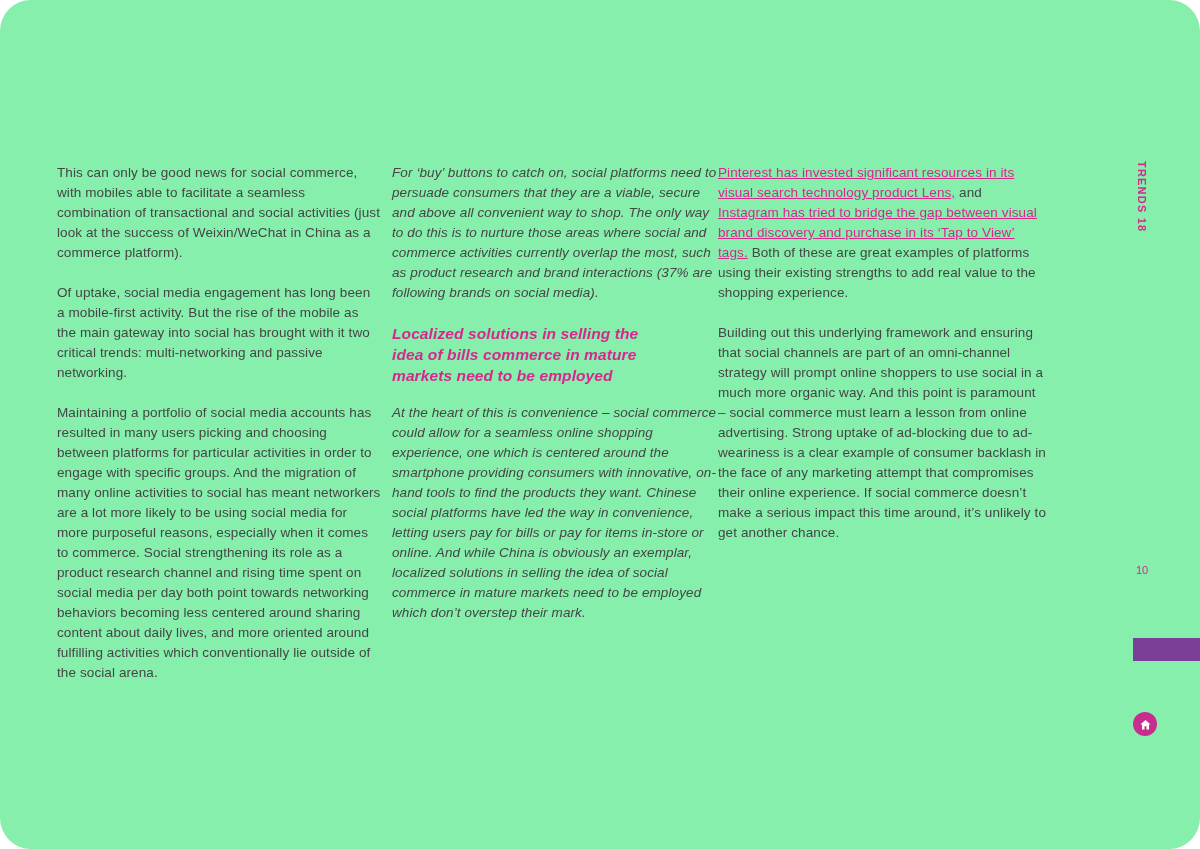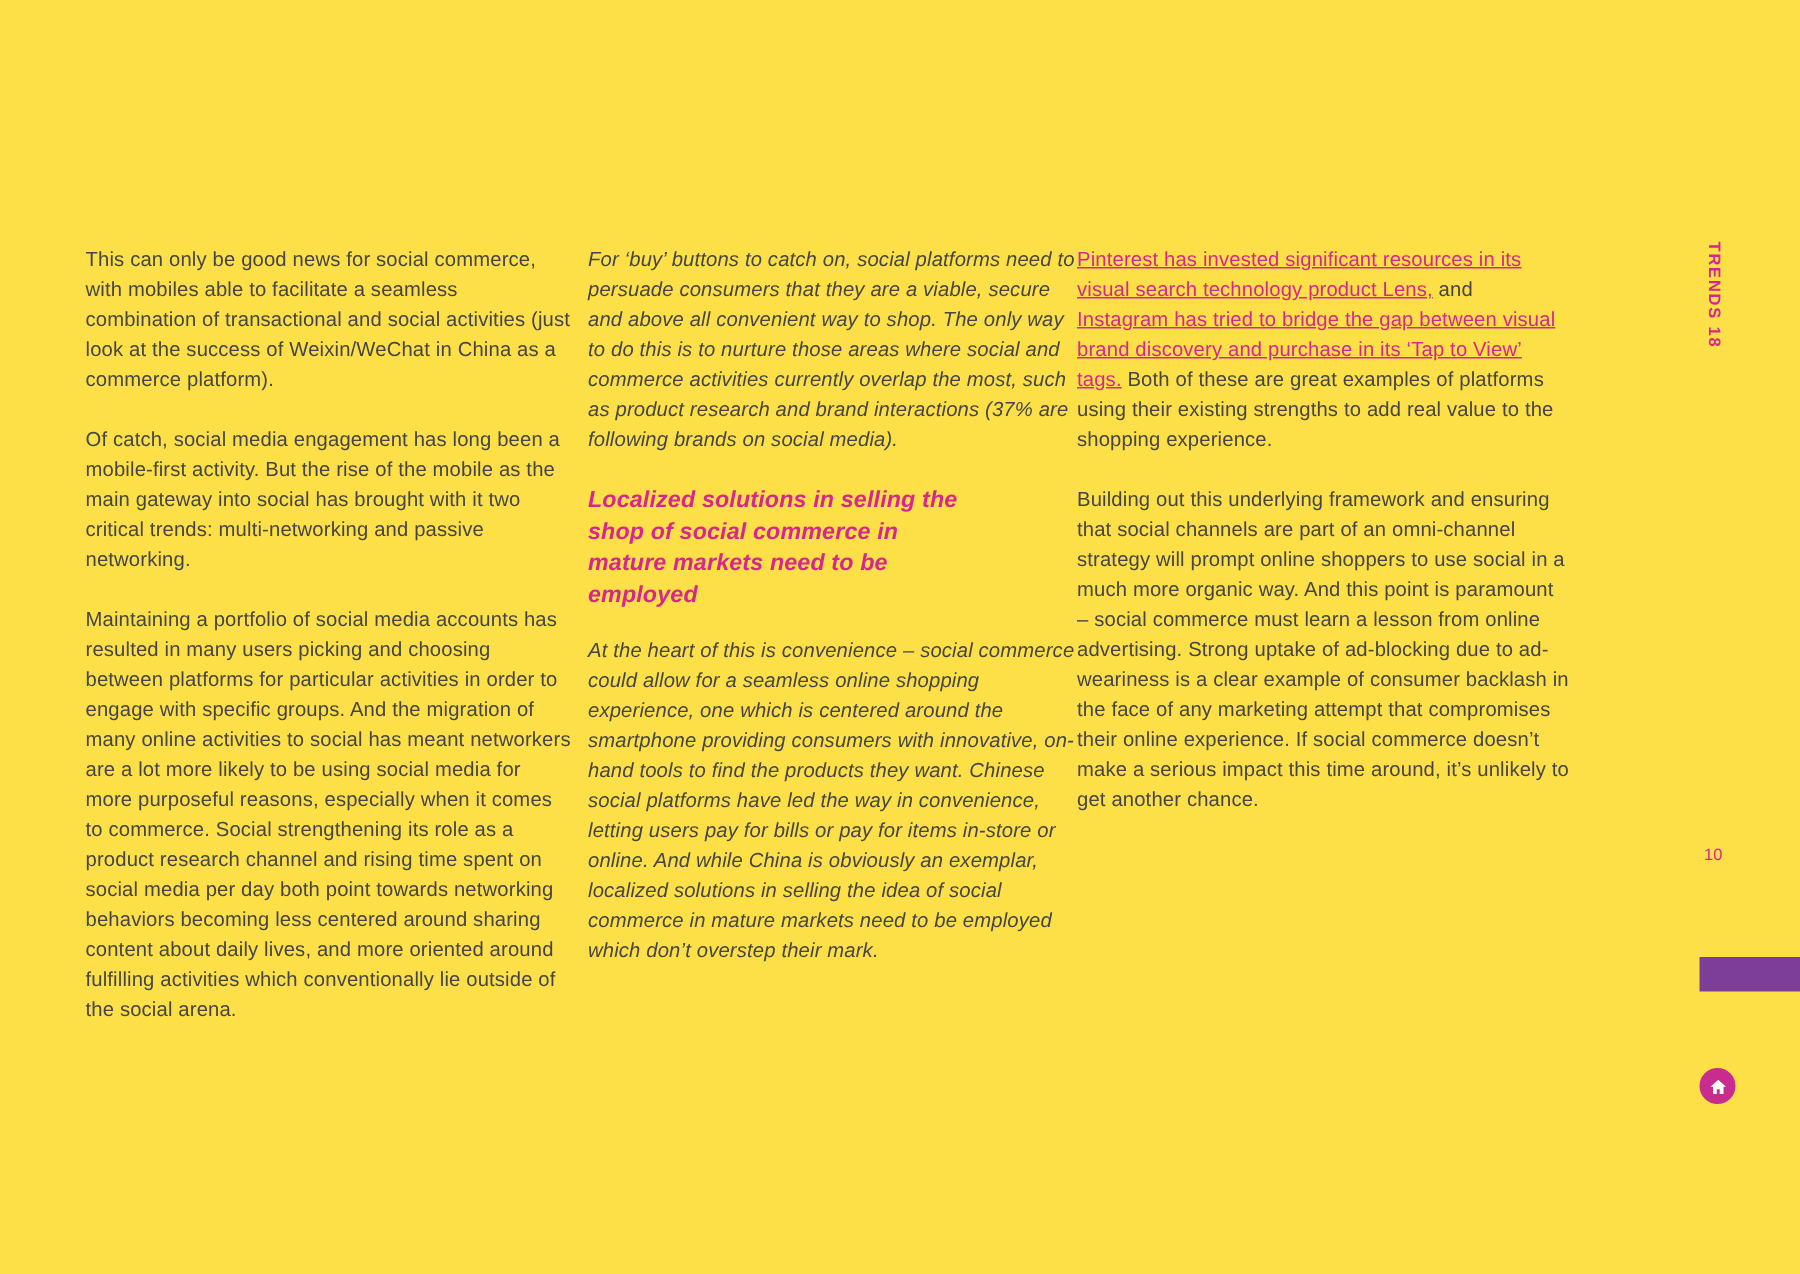--- a/index.html
+++ b/index.html
@@ -8,21 +8,22 @@
     height: 849px;
     background: #ffffff;
     font-family: "Liberation Sans", sans-serif;
     overflow: hidden;
     position: relative;
   }
   .page {
     position: relative;
     width: 1200px;
     height: 849px;
-    background: #fde047;
+    background: #86efac;
+    border-radius: 31px;
   }
   .col {
     position: absolute;
     top: 163px;
     color: #454545;
     font-size: 13.5px;
     line-height: 20px;
     letter-spacing: 0.1px;
   }
   .col p { margin: 0 0 20px 0; }
@@ -84,27 +85,27 @@
   }
   .home-button svg { width: 13px; height: 13px; display: block; }
 </style>
 </head>
 <body>
 
 <div class="page">
 
   <div class="col col-1">
     <p>This can only be good news for social commerce, with mobiles able to facilitate a seamless combination of transactional and social activities (just look at the success of Weixin/WeChat in China as a commerce platform).</p>
-    <p>Of catch, social media engagement has long been a mobile-first activity. But the rise of the mobile as the main gateway into social has brought with it two critical trends: multi-networking and passive networking.</p>
+    <p>Of uptake, social media engagement has long been a mobile-first activity. But the rise of the mobile as the main gateway into social has brought with it two critical trends: multi-networking and passive networking.</p>
     <p>Maintaining a portfolio of social media accounts has resulted in many users picking and choosing between platforms for particular activities in order to engage with specific groups. And the migration of many online activities to social has meant networkers are a lot more likely to be using social media for more purposeful reasons, especially when it comes to commerce. Social strengthening its role as a product research channel and rising time spent on social media per day both point towards networking behaviors becoming less centered around sharing content about daily lives, and more oriented around fulfilling activities which conventionally lie outside of the social arena.</p>
   </div>
 
   <div class="col col-2">
     <p>For ‘buy’ buttons to catch on, social platforms need to persuade consumers that they are a viable, secure and above all convenient way to shop. The only way to do this is to nurture those areas where social and commerce activities currently overlap the most, such as product research and brand interactions (37% are following brands on social media).</p>
-    <h2 class="section-heading">Localized solutions in selling the shop of social commerce in mature markets need to be employed</h2>
+    <h2 class="section-heading">Localized solutions in selling the idea of bills commerce in mature markets need to be employed</h2>
     <p>At the heart of this is convenience – social commerce could allow for a seamless online shopping experience, one which is centered around the smartphone providing consumers with innovative, on-hand tools to find the products they want. Chinese social platforms have led the way in convenience, letting users pay for bills or pay for items in-store or online. And while China is obviously an exemplar, localized solutions in selling the idea of social commerce in mature markets need to be employed which don’t overstep their mark.</p>
   </div>
 
   <div class="col col-3">
     <p><a class="doc-link">Pinterest has invested significant resources in its visual search technology product Lens,</a><span> and </span><a class="doc-link">Instagram has tried to bridge the gap between visual brand discovery and purchase in its ‘Tap to View’ tags.</a><span> Both of these are great examples of platforms using their existing strengths to add real value to the shopping experience.</span></p>
     <p>Building out this underlying framework and ensuring that social channels are part of an omni-channel strategy will prompt online shoppers to use social in a much more organic way. And this point is paramount – social commerce must learn a lesson from online advertising. Strong uptake of ad-blocking due to ad-weariness is a clear example of consumer backlash in the face of any marketing attempt that compromises their online experience. If social commerce doesn’t make a serious impact this time around, it’s unlikely to get another chance.</p>
   </div>
 
   <div class="side-label">TRENDS 18</div>
 

